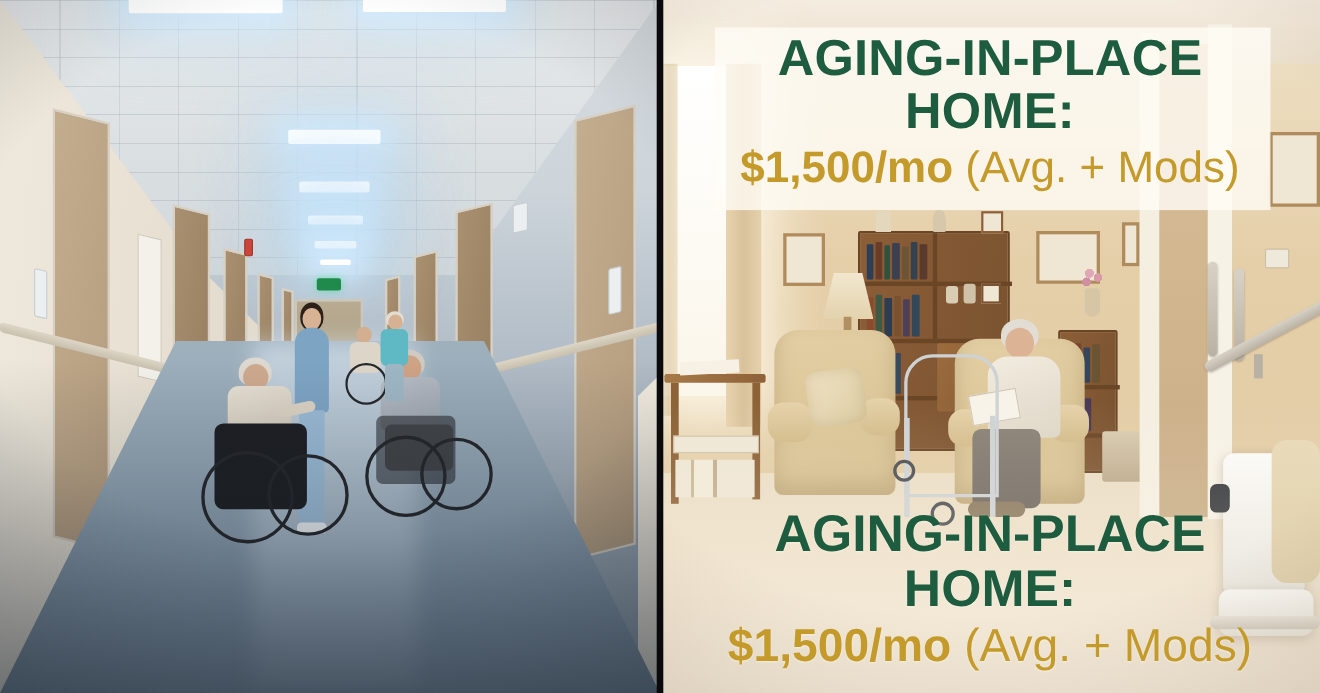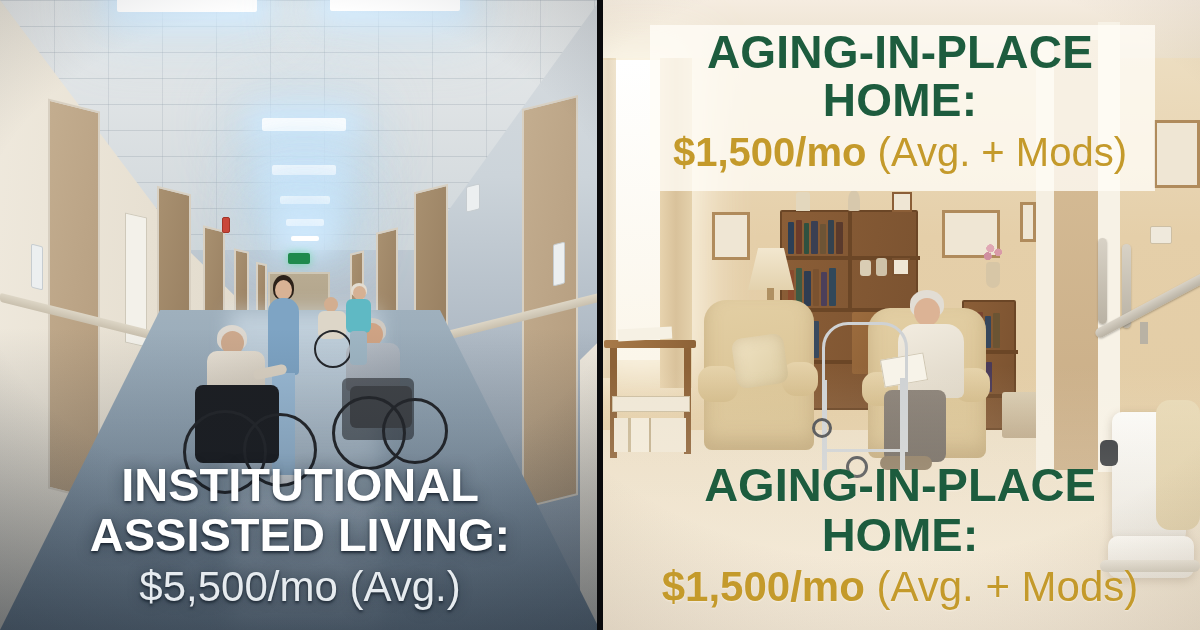--- a/index.html
+++ b/index.html
@@ -239,25 +239,20 @@
       <div class="fig" style="left:342px;top:283px;width:34px;height:86px;">
         <div class="hair" style="left:9px;top:0;width:16px;height:14px;background:#e3ddd2;"></div>
         <div class="head" style="left:11px;top:3px;width:13px;height:14px;background:#d6b193;"></div>
         <div style="position:absolute;left:4px;top:16px;width:25px;height:34px;background:#5fb9c4;border-radius:6px;"></div>
         <div style="position:absolute;left:8px;top:48px;width:17px;height:34px;background:#9fb6c4;border-radius:4px;"></div>
       </div>
 
       <div class="vig-l"></div>
     </div>
 
-    <div class="cap-bottom capL">
-      <div class="b1">INSTITUTIONAL</div>
-      <div class="b2">ASSISTED LIVING:</div>
-      <div class="b3">$5,500/mo (Avg.)</div>
-    </div>
   </div>
 
   <div class="panel panel-right">
     <div class="room">
       <div class="room-wall"></div>
       <div class="room-ceil"></div>
 
       <div class="window"></div>
       <div class="curtain" style="left:60px;top:58px;width:32px;height:330px;"></div>
       <div class="curtain" style="left:0px;top:58px;width:16px;height:320px;opacity:.6;"></div>

